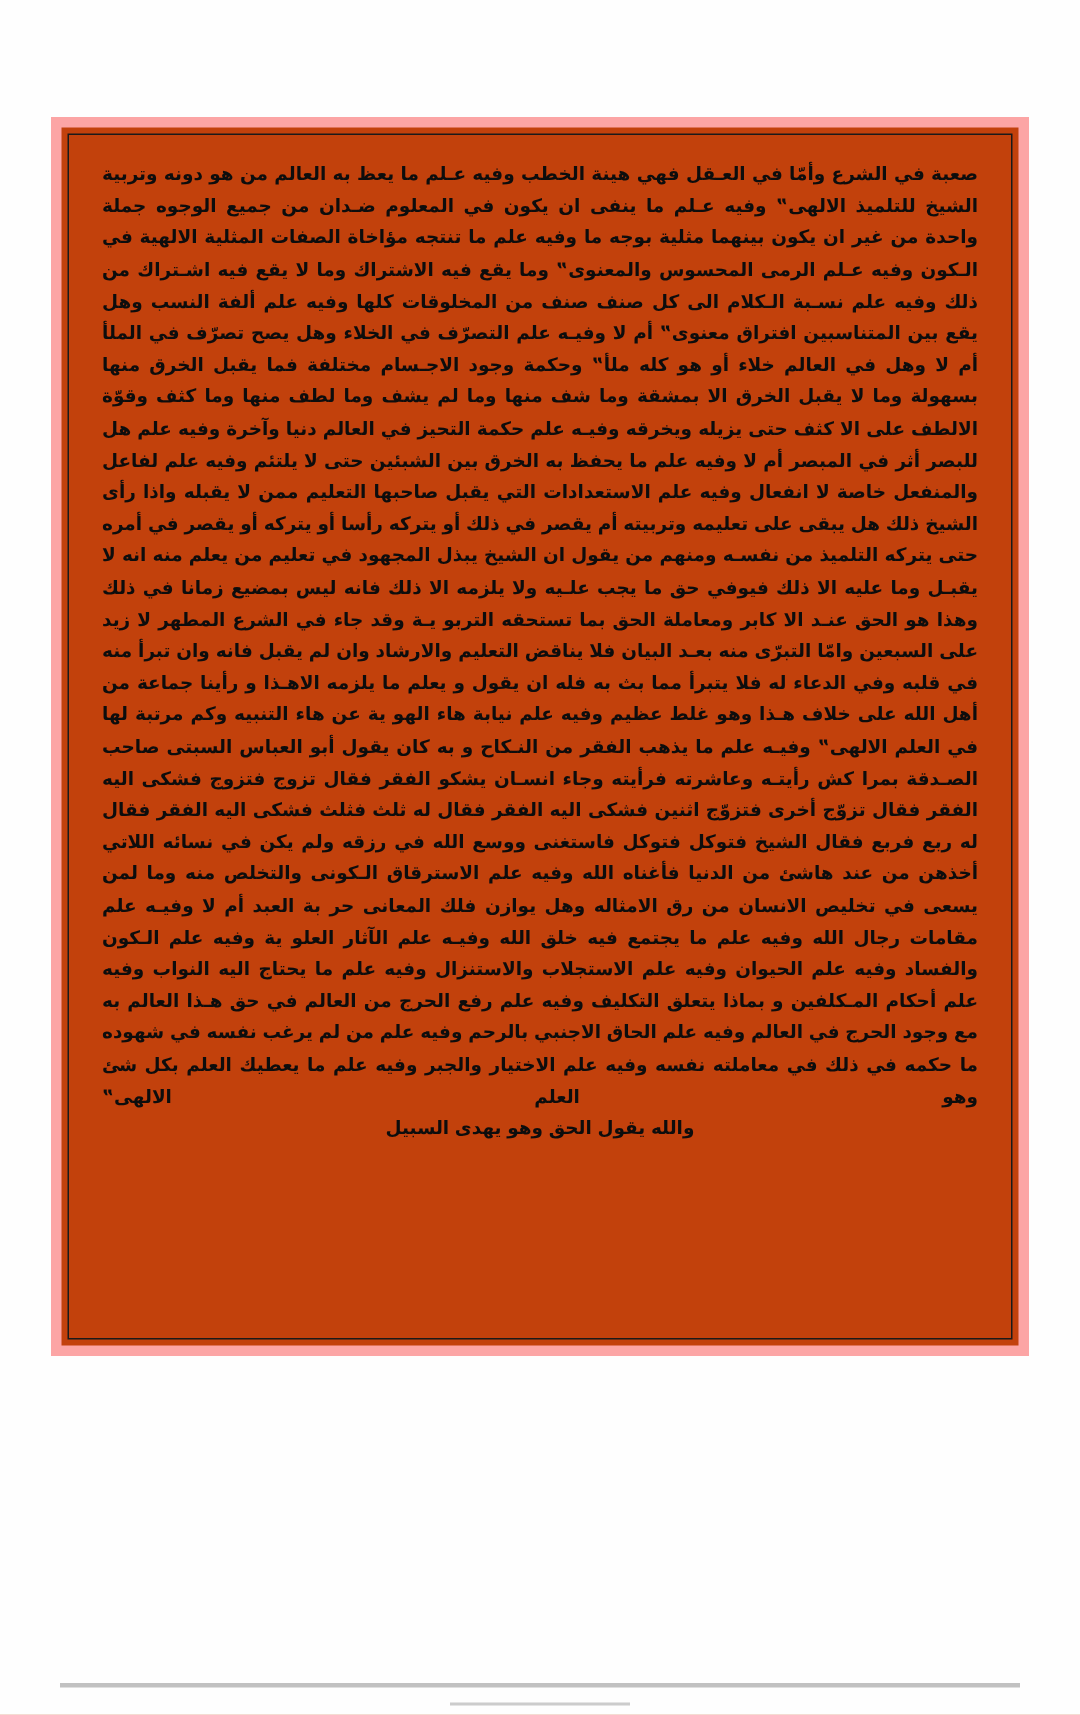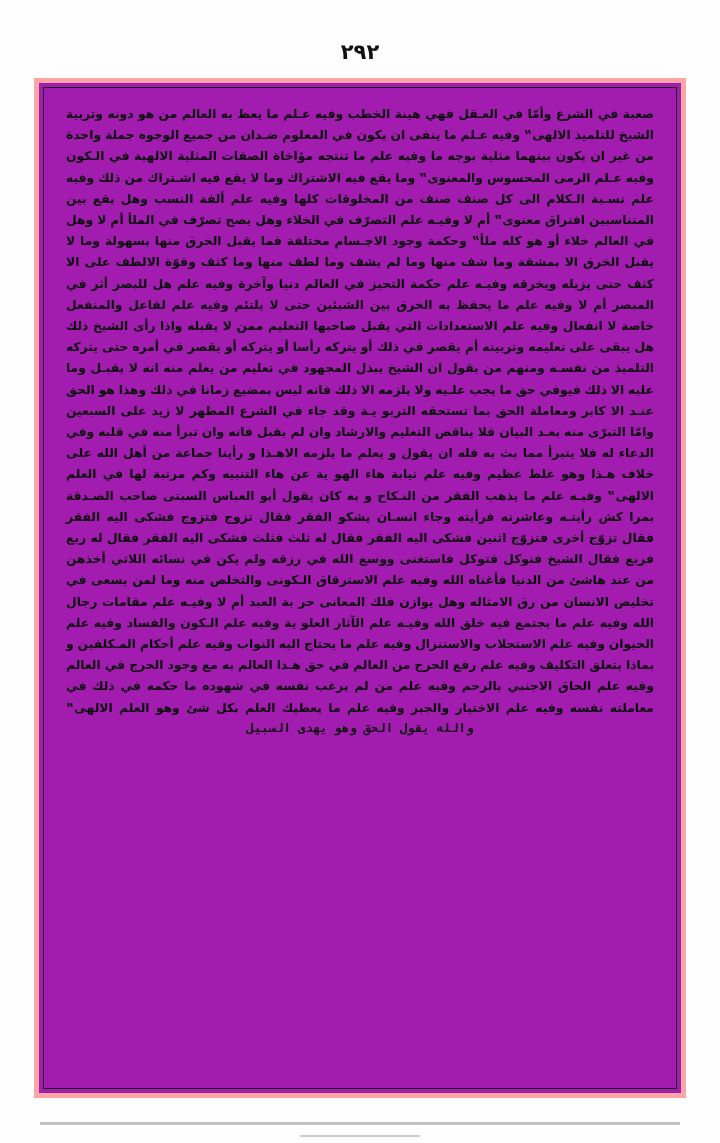--- a/index.html
+++ b/index.html
@@ -34,23 +34,23 @@
     letter-spacing: 1px;
     direction: rtl;
   }
 
   
   .frame-outer {
     position: absolute;
     top: 78px;
     right: 34px;
     left: 34px;
-    height: 1020px;
-    border: 5px solid #fca5a5;
-    background: #a21caf;
+    height: 826px;
+    border: 7px solid #fca5a5;
+    background: #c2410c;
     box-sizing: border-box;
   }
   .frame-inner {
     position: absolute;
     top: 4px;
     right: 4px;
     left: 4px;
     bottom: 4px;
     border: 1px solid #1a1a1a;
     box-sizing: border-box;
@@ -81,21 +81,20 @@
     direction: rtl;
     unicode-bidi: isolate;
   }
   .body-text p {
     margin: 0;
     text-align: justify;
     text-align-last: justify;
   }
   .body-text p.last-para {
     text-align-last: center;
-    font-family: Liberation Mono, monospace;
   }
 
   
   .colophon {
     margin-top: 46px;
     direction: rtl;
     text-align: center;
   }
   .colophon-line {
     font-family: "DejaVu Sans", sans-serif;
@@ -134,21 +133,20 @@
     height: 2px;
     background: #9a9a9a;
     opacity: 0.5;
   }
 </style>
 </head>
 <body>
 
 <div class="page">
 
-  <div class="folio-number">٢٩٢</div>
 
   <div class="frame-outer">
     <div class="frame-inner">
 
       <div class="text-block">
 
         <div class="body-text">
           <p>صعبة في الشرع وأمّا في العـقل فهي هينة الخطب  وفيه عـلم ما يعظ به العالم من هو دونه وتربية الشيخ للتلميذ الالهى‟  وفيه عـلم ما ينفى ان يكون في المعلوم ضـدان من جميع الوجوه جملة واحدة من غير ان يكون بينهما مثلية بوجه ما وفيه علم ما تنتجه مؤاخاة الصفات المثلية الالهية في الـكون  وفيه عـلم الرمى المحسوس والمعنوى‟ وما يقع فيه الاشتراك وما لا يقع فيه اشـتراك من ذلك وفيه علم نسـبة الـكلام الى كل صنف صنف من المخلوقات كلها وفيه علم ألفة النسب وهل يقع بين المتناسبين افتراق معنوى‟ أم لا  وفيـه علم التصرّف في الخلاء  وهل يصح تصرّف في الملأ أم لا وهل في العالم خلاء أو هو كله ملأ‟ وحكمة وجود الاجـسام مختلفة فما يقبل الخرق منها بسهولة وما لا يقبل الخرق الا بمشقة وما شف منها وما لم يشف وما لطف منها وما كثف وقوّة الالطف على الا كثف حتى يزيله ويخرقه  وفيـه علم حكمة التحيز في العالم دنيا وآخرة  وفيه علم هل للبصر أثر في المبصر أم لا وفيه علم ما يحفظ به الخرق بين الشبئين حتى لا يلتئم  وفيه علم لفاعل والمنفعل خاصة لا انفعال  وفيه علم الاستعدادات التي يقبل صاحبها التعليم ممن لا يقبله واذا رأى الشيخ ذلك هل يبقى على تعليمه وتربيته أم يقصر في ذلك أو يتركه رأسا أو يتركه أو يقصر في أمره حتى يتركه التلميذ من نفسـه  ومنهم من يقول ان الشيخ يبذل المجهود في تعليم من يعلم منه انه لا يقبـل وما عليه الا ذلك فيوفي حق ما يجب علـيه ولا يلزمه الا ذلك فانه ليس بمضيع زمانا في ذلك وهذا هو الحق عنـد الا كابر ومعاملة الحق بما تستحقه التربو يـة وقد جاء في الشرع المطهر لا زيد على السبعين وامّا التبرّى منه بعـد البيان  فلا يناقض التعليم والارشاد وان لم يقبل فانه وان تبرأ منه في قلبه وفي الدعاء له فلا يتبرأ مما بث به فله ان يقول و يعلم ما يلزمه الاهـذا و رأينا جماعة من أهل الله على خلاف هـذا وهو غلط عظيم  وفيه علم نيابة هاء الهو ية عن هاء التنبيه وكم مرتبة لها في العلم الالهى‟  وفيـه علم ما يذهب الفقر من النـكاح و به كان يقول أبو العباس السبتى صاحب الصـدقة بمرا كش رأيتـه وعاشرته فرأيته وجاء انسـان يشكو الفقر فقال تزوج فتزوج فشكى اليه الفقر فقال تزوّج أخرى فتزوّج اثنين فشكى اليه الفقر فقال له ثلث فثلث فشكى اليه الفقر فقال له ربع فربع فقال الشيخ فتوكل فتوكل فاستغنى ووسع الله في رزقه ولم يكن في نسائه اللاتي أخذهن من عند هاشئ من الدنيا فأغناه الله  وفيه علم الاسترقاق الـكونى والتخلص منه وما لمن يسعى في تخليص الانسان من رق الامثاله وهل يوازن فلك المعانى حر بة العبد أم لا  وفيـه علم مقامات رجال الله  وفيه علم ما يجتمع فيه خلق الله  وفيـه علم الآثار العلو ية  وفيه علم الـكون والفساد  وفيه علم الحيوان  وفيه علم الاستجلاب والاستنزال  وفيه علم ما يحتاج اليه النواب  وفيه علم أحكام المـكلفين و بماذا يتعلق التكليف  وفيه علم رفع الحرج من العالم في حق هـذا العالم به مع وجود الحرج في العالم  وفيه علم الحاق الاجنبي بالرحم  وفيه علم من لم يرغب نفسه في شهوده ما حكمه في ذلك في معاملته نفسه  وفيه علم الاختيار والجبر  وفيه علم ما يعطيك العلم بكل شئ وهو العلم الالهى‟</p>
           <p class="last-para">والله يقول الحق وهو يهدى السبيل</p>
         </div>

